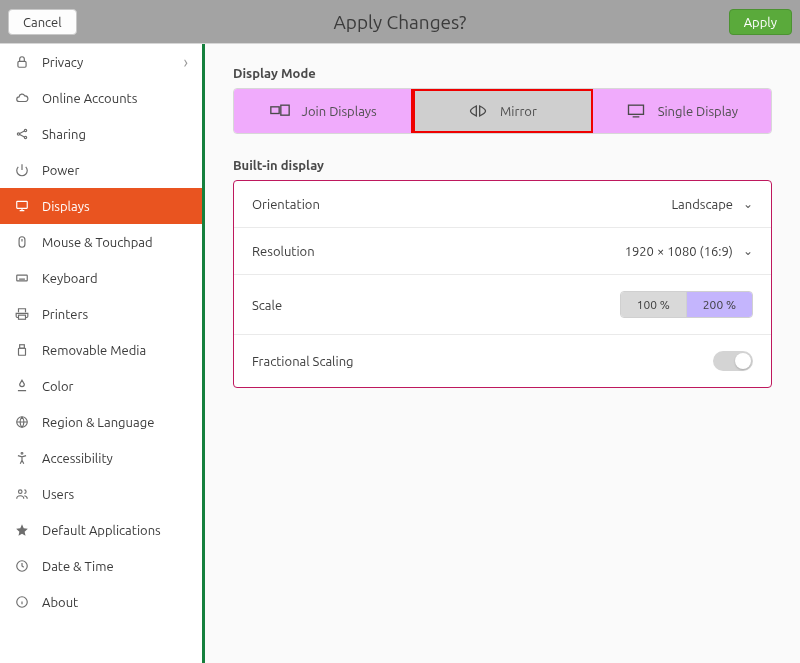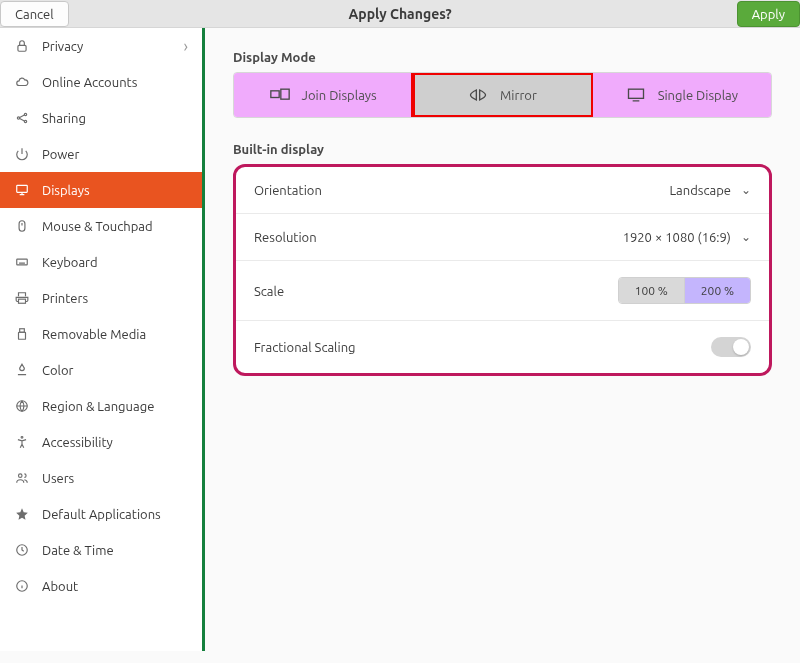--- a/index.html
+++ b/index.html
@@ -1,19 +1,19 @@
 <!DOCTYPE html>
 <html><head>
 <meta charset="utf-8">
 <style>
 * { box-sizing: border-box; margin: 0; padding: 0; font-family: -apple-system, "Segoe UI", Ubuntu, Cantarell, sans-serif; }
 body { width: 800px; height: 663px; background: #fafafa; overflow: hidden; }
 
-.header { height: 28px; background: #e5e5e5; border-bottom: 1px solid #d6d6d6; display: flex; align-items: center; justify-content: space-between; padding: 0 0; }
-.header-title { font-size: 14px; font-weight: 700; color: #3b3b3b; position: absolute; left: 50%; transform: translateX(-50%); }
+.header { height: 44px; background: #a3a3a3; border-bottom: 1px solid #d6d6d6; display: flex; align-items: center; justify-content: space-between; padding: 0 8px; }
+.header-title { font-size: 19px; font-weight: 400; color: #3b3b3b; position: absolute; left: 50%; transform: translateX(-50%); }
 .btn { border: 1px solid #c8c8c8; background: #fdfdfd; color: #3b3b3b; font-size: 13px; padding: 5px 14px; border-radius: 4px; cursor: pointer; }
 .btn-primary { background: #5aaa3b; border-color: #4c9232; color: #fff; }
 
 .content { display: flex; height: calc(100% - 40px); }
 .sidebar { width: 205px; background: #fff; border-right: 3px solid #15803d; overflow-y: auto; }
 .sb-item { display: flex; align-items: center; padding: 10px 14px; font-size: 13px; color: #3a3a3a; cursor: pointer; gap: 12px; position: relative; }
 .sb-item.active { background: #e95420; color: #ffffff; }
 .sb-item .icon { width: 16px; height: 16px; display: inline-flex; align-items: center; justify-content: center; color:#6d6d6d; }
 .sb-item.active .icon { color:#fff; }
 .sb-item .chev { position:absolute; right:14px; color:#9a9a9a; font-size:16px;}
@@ -22,21 +22,21 @@
 .section-title { font-size: 13px; font-weight: 700; color: #4a4a4a; margin-bottom: 8px; }
 .section-title.mt { margin-top: 24px; }
 
 .mode-group { display: flex; border: 1px solid #d7d7d7; border-radius: 4px; overflow: hidden; background:#fff;}
 .mode-btn { flex: 1; display: flex; align-items: center; justify-content: center; gap: 12px; padding: 14px 8px; font-size: 13px; color:#4f4f4f; cursor: pointer; background:#f0abfc; border-right:1px solid #e6e6e6;}
 .mode-btn:last-child{border-right:none;}
 .mode-btn.selected { background: #cfcfcf; }
 .mode-btn .m-icon { width: 20px; height: 16px; color:#4a4a4a; display:flex; align-items:center; justify-content:center;}
 .highlight { outline: 4px solid #ef0000; outline-offset:-2px; }
 
-.panel { border:3px solid #be185d; border-radius:12px; background:#fff; }
+.panel { border:1px solid #be185d; border-radius:4px; background:#fff; }
 .row { display:flex; align-items:center; justify-content:space-between; padding: 16px 18px; border-bottom:1px solid #eaeaea; }
 .row:last-child{ border-bottom:none; }
 .row-label { font-size:13px; color:#3d3d3d; }
 .row-sub { font-size:11px; color:#8d8d8d; margin-top:3px; }
 .row-val { font-size:13px; color:#3d3d3d; display:flex; align-items:center; gap:10px;}
 .chev-down { font-size: 12px; color:#5b5b5b;}
 
 .seg { display:flex; border:1px solid #d0d0d0; border-radius:4px; overflow:hidden;}
 .seg-btn { padding:6px 16px; font-size:12px; color:#3d3d3d; background:#c4b5fd; border:none; cursor:pointer; border-right:1px solid #d0d0d0;}
 .seg-btn:last-child{border-right:none;}

